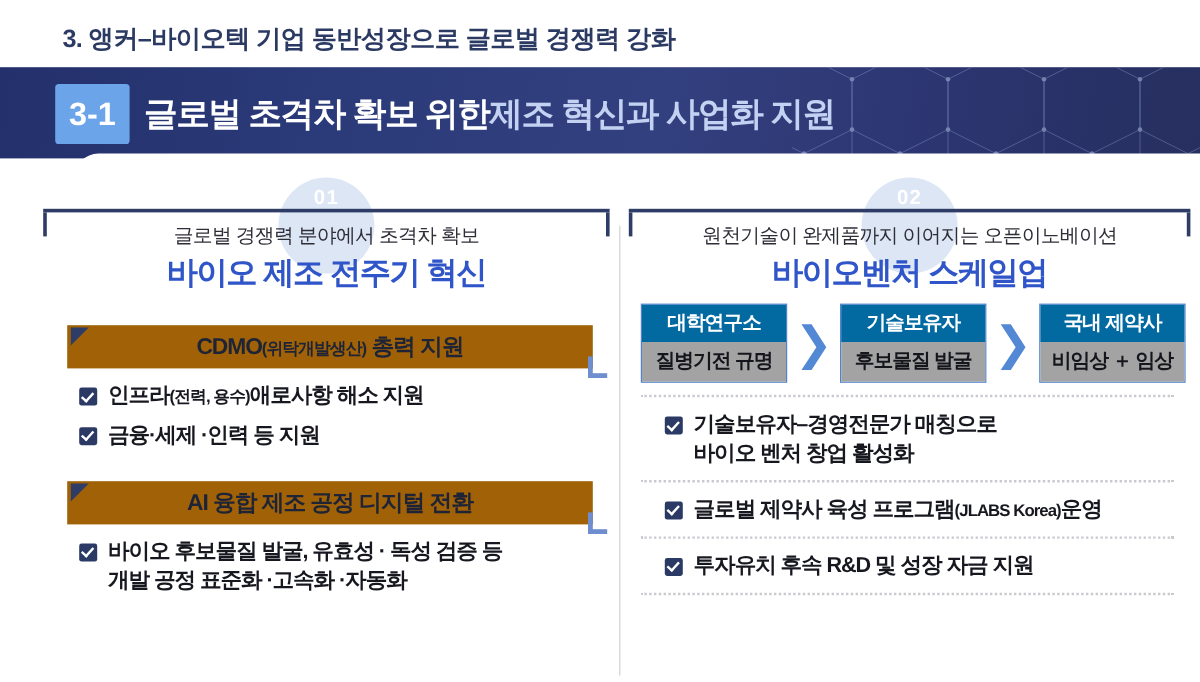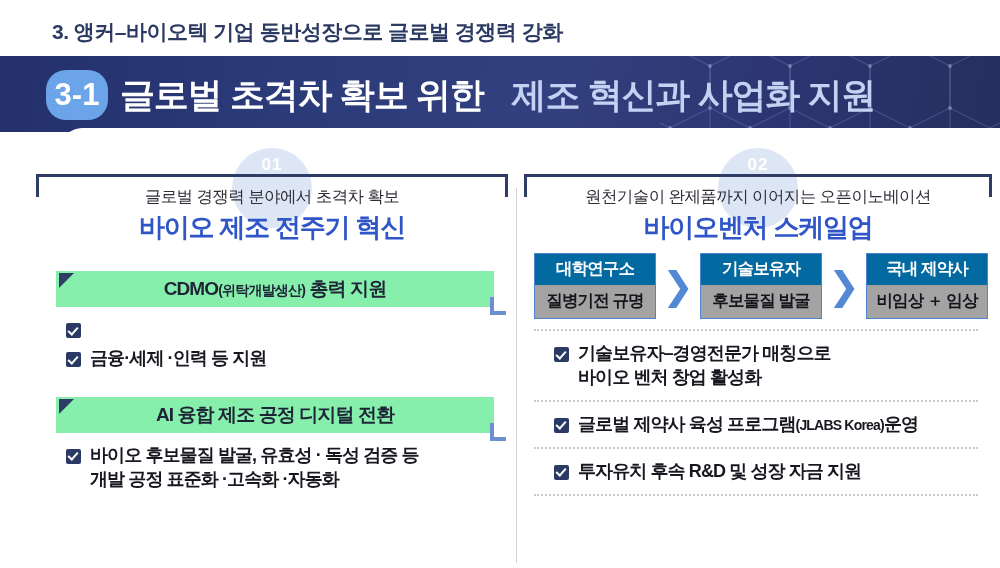--- a/index.html
+++ b/index.html
@@ -22,29 +22,29 @@
 
   
   .banner{
     position:absolute;left:0;top:56px;width:1000px;height:76px;
     background:linear-gradient(100deg,#23306b 0%,#2b3a79 28%,#33407f 55%,#2c3570 78%,#262f5e 100%);
     overflow:hidden;
   }
   .banner-net{position:absolute;right:0;top:0;width:340px;height:76px;opacity:.55;}
   .badge{
     position:absolute;left:46px;top:70px;width:62px;height:50px;
-    background:#6ba4e8;border-radius:20px;
+    background:#6ba4e8;border-radius:3px;
     display:flex;align-items:center;justify-content:center;
-    color:#ffffff;font-size:31px;font-weight:700;letter-spacing:0px;
+    color:#ffffff;font-size:27px;font-weight:700;letter-spacing:0px;
     z-index:3;
   }
   .banner-title{
     position:absolute;left:120px;top:66px;height:58px;
     display:flex;align-items:center;
-    font-size:35px;font-weight:700;letter-spacing:-1.2px;white-space:nowrap;z-index:3;gap:28px;
+    font-size:28px;font-weight:700;letter-spacing:-1.2px;white-space:nowrap;z-index:3;
   }
   .bt-white{color:#ffffff;}
   .bt-blue{color:#c3d2f2;}
 
   
   .body-panel{
     position:absolute;left:62px;top:128px;width:938px;height:440px;
     background:#ffffff;border-radius:20px 0 0 0;
   }
 
@@ -85,21 +85,21 @@
     font-size:16.5px;color:#2e2e38;font-weight:500;letter-spacing:-0.6px;white-space:nowrap;
   }
   .head-title{
     position:absolute;left:0;right:0;top:33px;text-align:center;
     font-size:26px;font-weight:800;color:#2f55c8;letter-spacing:-1.2px;white-space:nowrap;
   }
 
   
   .headbar{
     position:relative;margin:0 14px 0 20px;height:36px;
-    background:#86efac;
+    background:#a16207;
     display:flex;align-items:center;justify-content:center;
   }
   .headbar-text{
     font-size:19px;font-weight:800;color:#1e2436;letter-spacing:-0.9px;white-space:nowrap;
   }
   .headbar-text .sm{font-size:14px;font-weight:600;letter-spacing:-0.8px;}
   .tri{
     position:absolute;left:3px;top:2px;width:0;height:0;
     border-left:15px solid #2e3c66;border-bottom:15px solid transparent;
   }
@@ -221,20 +221,23 @@
       <div class="headbar">
         <span class="tri"></span>
         <span class="headbar-text">
           <span>CDMO</span><span class="sm">(위탁개발생산)</span>&nbsp;<span>총력 지원</span>
         </span>
         <span class="lcorner"></span>
       </div>
       <ul class="chk-list">
         <li class="chk">
           <span class="cbox"></span>
+          <span class="chk-text">
+            <span>인프라</span><span class="sm">(전력, 용수)</span><span>애로사항 해소 지원</span>
+          </span>
         </li>
         <li class="chk">
           <span class="cbox"></span>
           <span class="chk-text">
             <span>금융·세제 ·인력 등 지원</span>
           </span>
         </li>
       </ul>
     </div>
 

